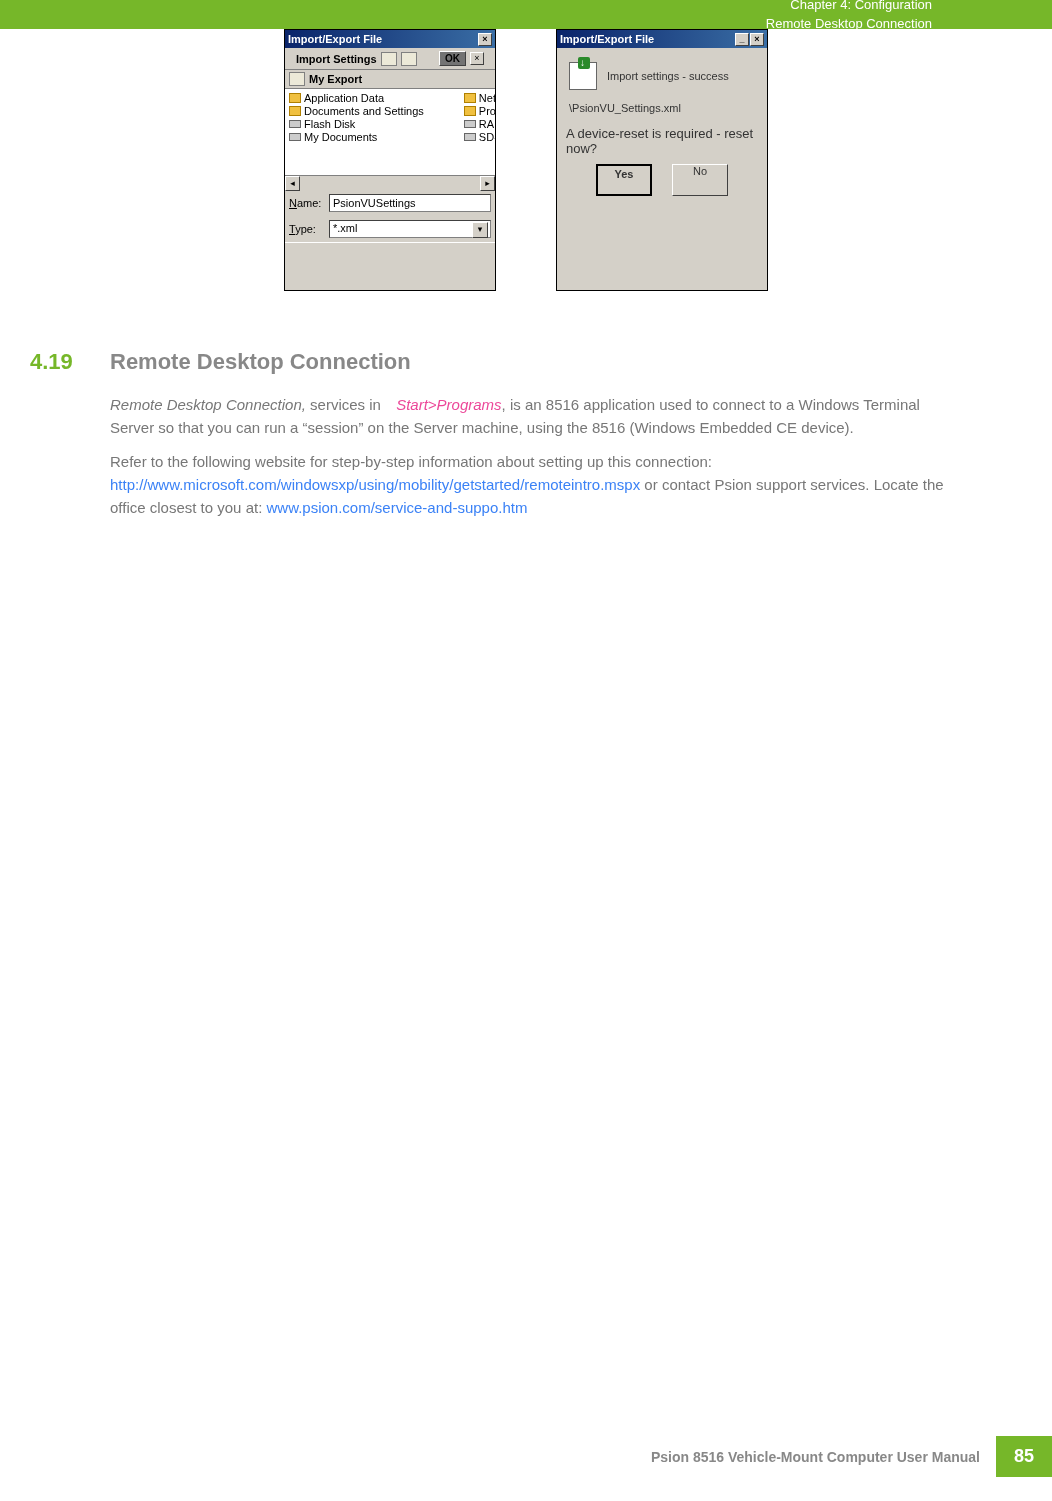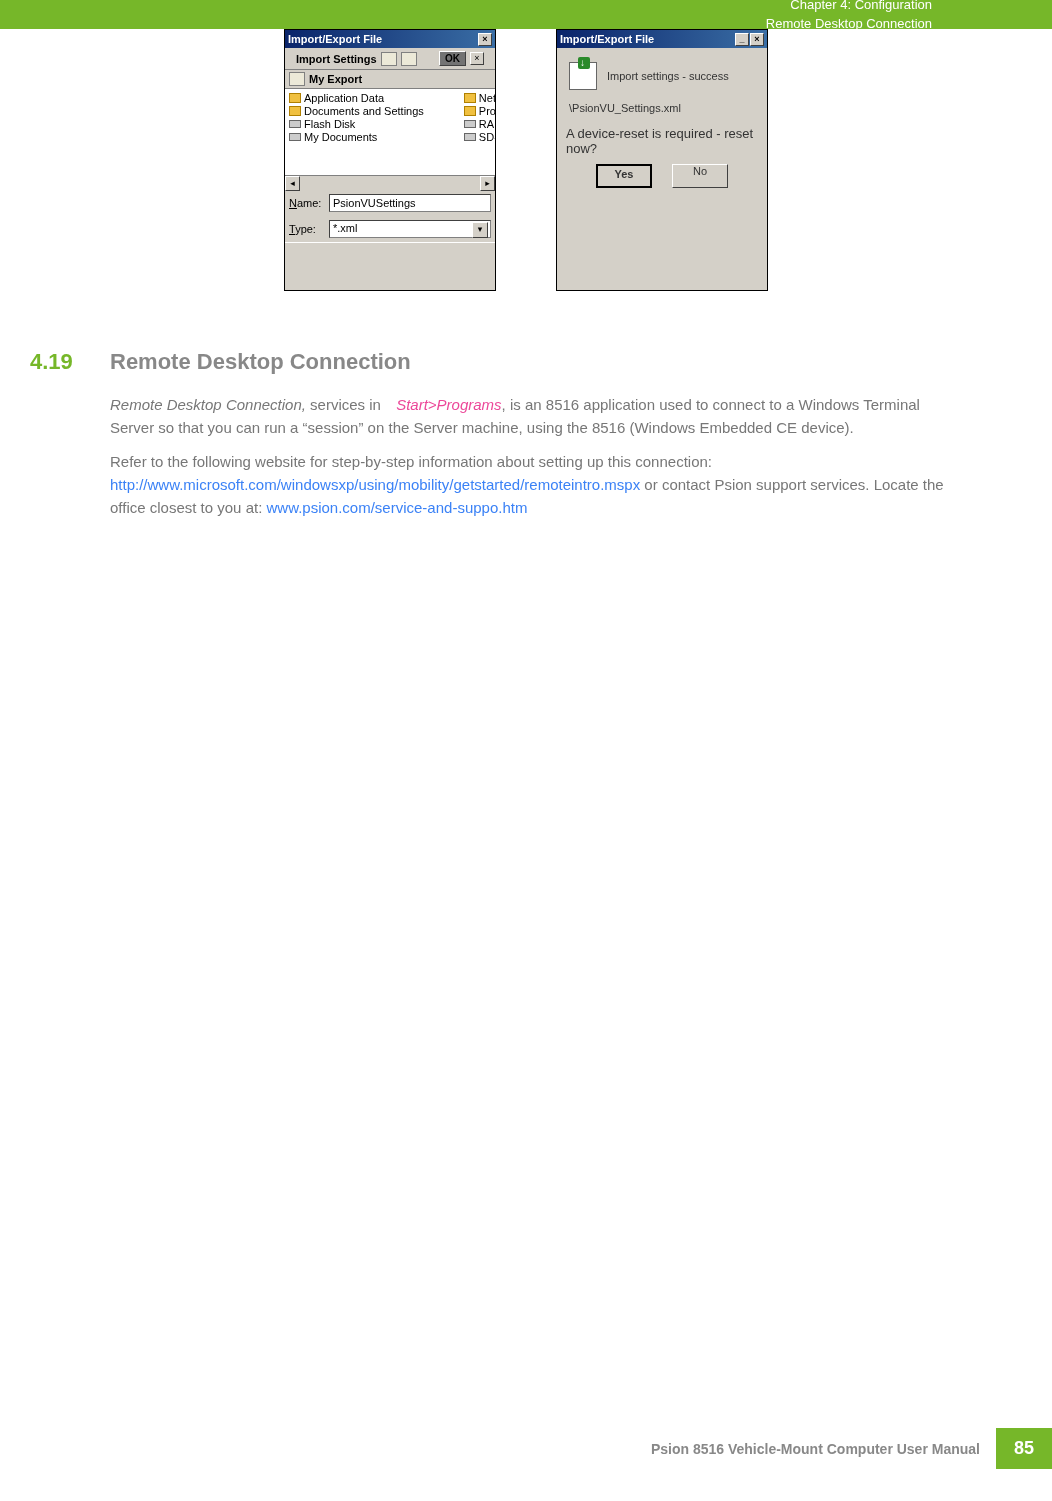--- a/index.html
+++ b/index.html
@@ -132,40 +132,40 @@
     .d2-icon {
       width:28px;height:28px; position:relative;
       background:#fff; border:1px solid #666;
     }
     .d2-icon::before{content:"";position:absolute;top:-6px;left:8px;width:12px;height:12px;background:#2a8a2a;border-radius:2px;}
     .d2-icon::after{content:"↓";position:absolute;top:-6px;left:10px;color:#fff;font-size:10px;font-weight:bold;}
     .d2-path { padding: 2px 4px 10px 4px; font-size:11px; }
     .d2-msg { font-size:13px; padding:2px 1px 8px 1px; }
     .d2-btns { display:flex; gap:20px; justify-content:center; padding-bottom:10px; }
     .dlg-btn {
-      width:56px; height:24px; font-size:11px; text-align:center;
+      width:56px; height:32px; font-size:11px; text-align:center;
       background:#d4d0c8; border:1px solid #fff;
       border-right-color:#404040;border-bottom-color:#404040;
     }
     .dlg-btn.default { border:2px solid #000; font-weight:bold; line-height:16px;}
 
     .section { padding: 30px 46px 0 30px; }
     .section-row { display:flex; gap:28px; align-items:baseline; margin-top:28px; }
     .sec-num { color:#76b729; font-size:22px; font-weight:600; width:52px; }
     .sec-title { color:#888; font-size:22px; font-weight:600; }
     .body-text {
       margin-left: 80px; margin-top: 18px; width: 850px;
       color:#777; font-size:15px; line-height:1.55;
     }
     .body-text p { margin-bottom: 10px; }
     .italic { font-style: italic; }
     .bold-italic { font-weight:normal; font-style:italic; color:#ec4899;margin-left:11px; }
     .link { color:#3b82f6; }
     .footer {
-      position:absolute; bottom:32px; right:0;
+      position:absolute; bottom:24px; right:0;
       display:flex; align-items:center;
     }
     .footer-text { color:#888; font-size:14px; font-weight:600; padding-right:16px; }
     .page-num {
       background:#76b729; color:#fff; font-weight:bold;
       font-size:18px; padding:10px 18px;
     }
   </style>
 </head>
 <body>

